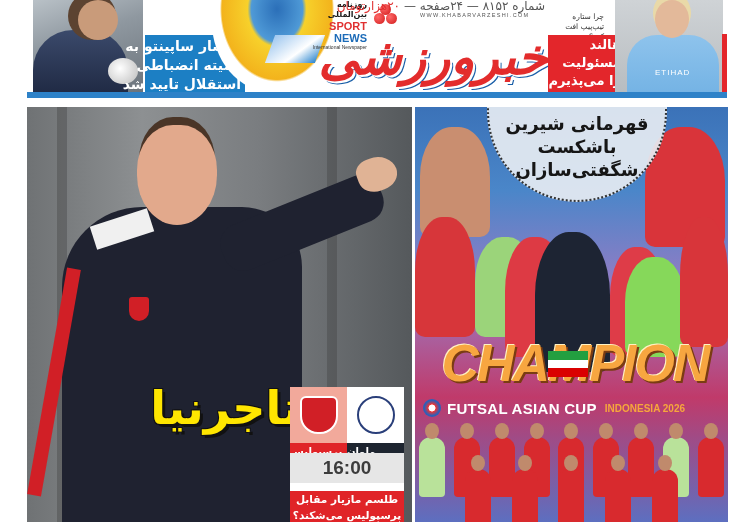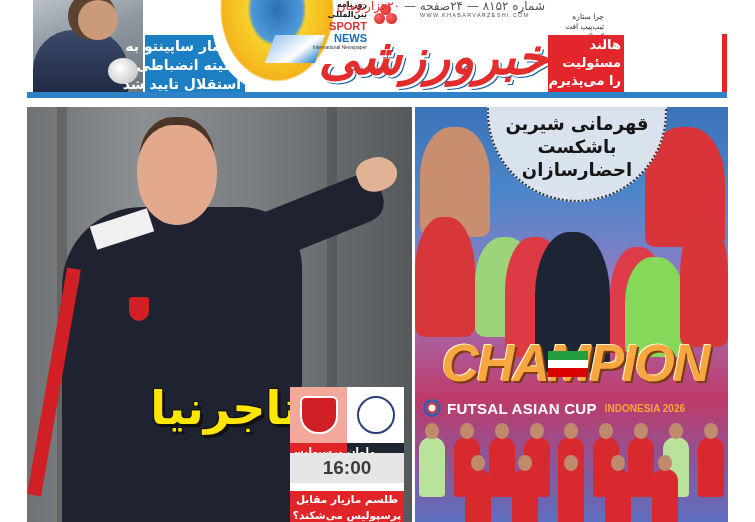--- a/index.html
+++ b/index.html
@@ -196,20 +196,25 @@
       <div>چرا ستاره</div>
       <div>تیپ‌پیپ افت کرد؟</div>
     </div>
 
     <div class="right-teaser-headline">
       <div>هالند</div>
       <div>مسئولیت</div>
       <div>را می‌پذیرم</div>
     </div>
 
+    <div class="right-teaser-photo">
+      <div class="shirt"></div>
+      <div class="head"></div>
+      <div class="sponsor">ETIHAD</div>
+    </div>
     <div class="right-red-bar"></div>
 
     <div class="header-rule"></div>
   </div>
 
   <div class="main-left">
     <div class="pole" style="left:30px"></div>
     <div class="pole" style="left:300px"></div>
     <div class="coach-body"></div>
     <div class="coach-stripe"></div>
@@ -245,21 +250,21 @@
     <div class="player" style="left:90px;top:130px;width:60px;height:120px;background:#dd3a44;"></div>
     <div class="player" style="left:120px;top:125px;width:75px;height:140px;background:#1d2433;"></div>
     <div class="player" style="left:195px;top:140px;width:55px;height:110px;background:#de3c48;"></div>
     <div class="player" style="left:210px;top:150px;width:60px;height:100px;background:#86d85a;"></div>
     <div class="player" style="left:265px;top:110px;width:48px;height:130px;background:#d8353a;"></div>
 
     <div class="stamp"></div>
     <div class="stamp-text">
       <div>قهرمانی شیرین</div>
       <div>باشکست</div>
-      <div>احضار‌سازان</div>
+      <div>شگفتی‌سازان</div>
     </div>
 
     <div class="champion-word">CHAMPION</div>
     <div class="champion-flag">
       <div style="background:#239f40"></div>
       <div style="background:#fff"></div>
       <div style="background:#da0000"></div>
     </div>
 
     <div class="futsal-line">

